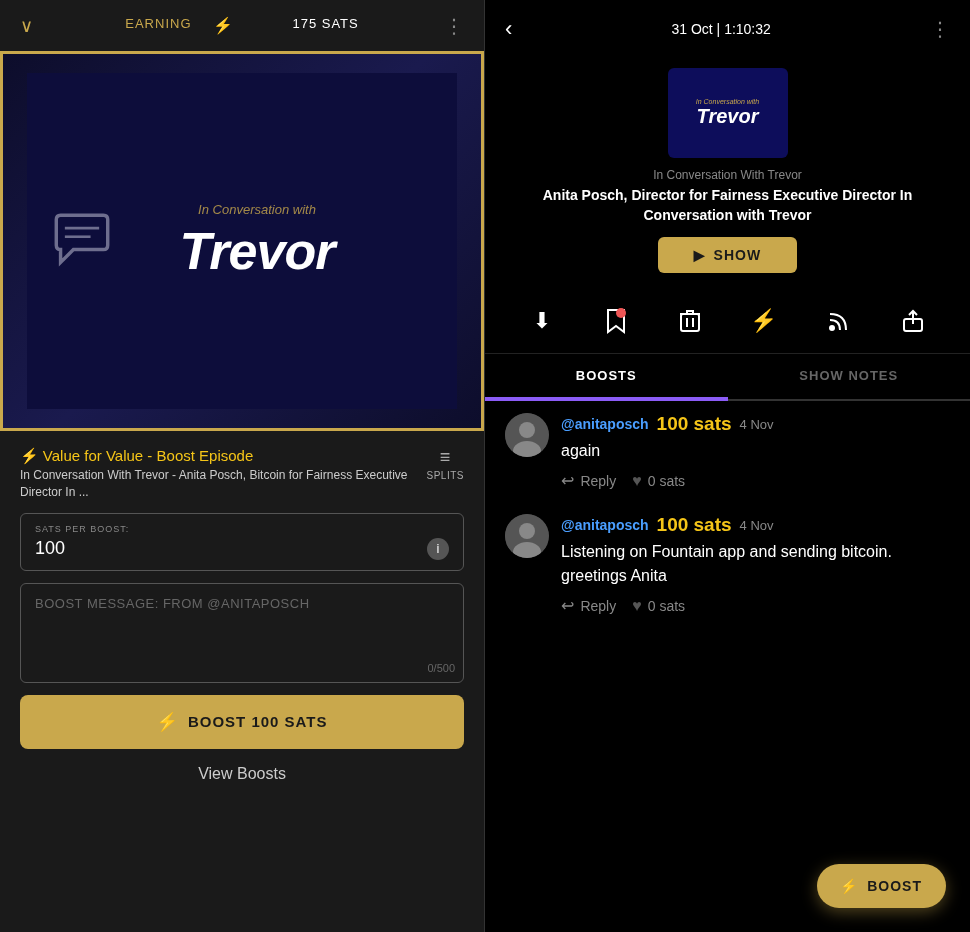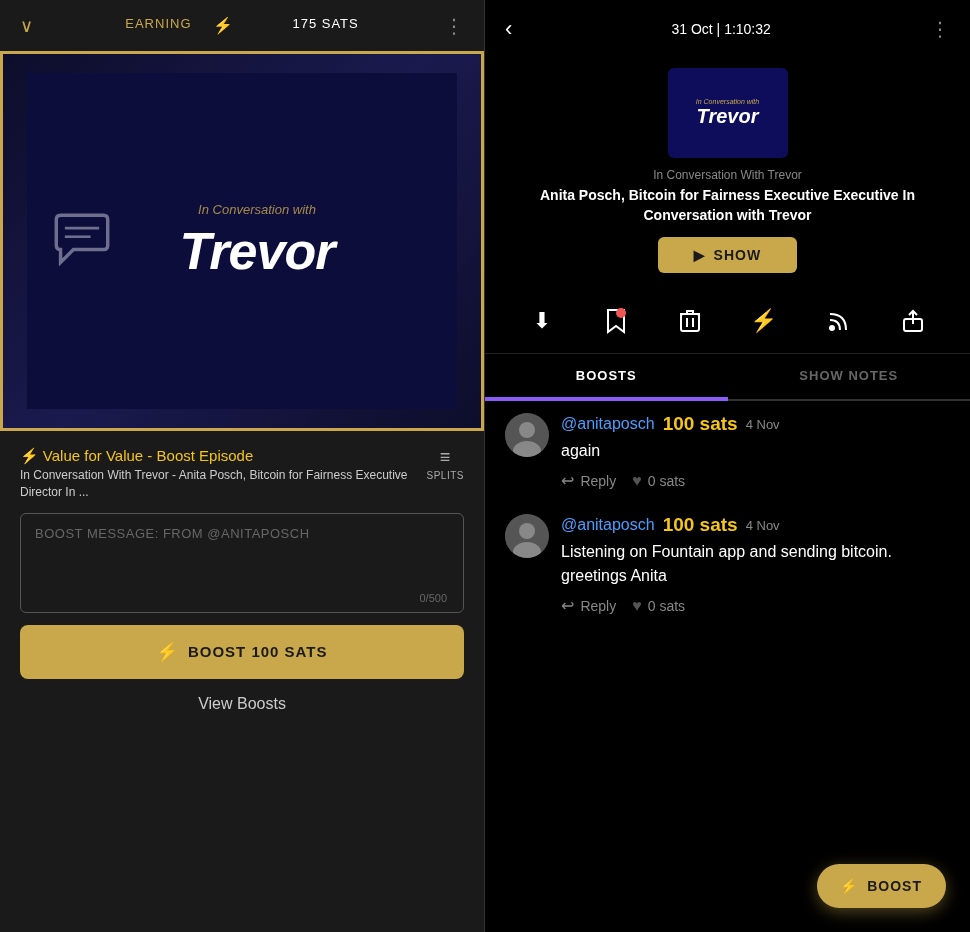--- a/index.html
+++ b/index.html
@@ -201,21 +201,21 @@
     }
     .message-placeholder {
       color: #666;
       font-size: 13px;
       text-transform: uppercase;
       letter-spacing: 0.5px;
     }
     .char-count {
       position: absolute;
       bottom: 8px;
-      right: 16px;
+      right: 8px;
       color: #666;
       font-size: 11px;
     }
 
     .boost-button {
       background: #c9a84c;
       border: none;
       border-radius: 8px;
       padding: 16px;
       display: flex;
@@ -418,22 +418,22 @@
       flex: 1;
     }
     .boost-meta-row {
       display: flex;
       align-items: center;
       gap: 8px;
       margin-bottom: 4px;
     }
     .boost-username {
       color: #4a9eff;
-      font-size: 16px;
-      font-weight: 400;
+      font-size: 14px;
+      font-weight: 700;
     }
     .boost-sats-badge {
       color: #f5c518;
       font-size: 19px;
       font-weight: 700;
     }
     .boost-date {
       color: #888;
       font-size: 13px;
     }
@@ -538,20 +538,27 @@
           <span>Value for Value - Boost Episode</span>
         </div>
         <div class="boost-title-sub">In Conversation With Trevor - Anita Posch, Bitcoin for Fairness Executive Director In ...</div>
       </div>
       <div class="splits-btn">
         <span class="splits-icon">≡</span>
         <span>SPLITS</span>
       </div>
     </div>
 
+    <div class="sats-input-wrapper">
+      <div class="sats-input-label">SATS PER BOOST:</div>
+      <div class="sats-input-row">
+        <span class="sats-input-value">100</span>
+        <div class="info-icon">i</div>
+      </div>
+    </div>
 
     <div class="message-input-wrapper">
       <div class="message-placeholder">BOOST MESSAGE: from @anitaposch</div>
       <span class="char-count">0/500</span>
     </div>
 
     <button class="boost-button">
       <span class="bolt">⚡</span>
       <span>BOOST 100 SATS</span>
     </button>
@@ -569,21 +576,21 @@
   </div>
 
   <div class="episode-info">
     <div class="episode-artwork">
       <div class="episode-artwork-inner">
         <div class="episode-artwork-sub">In Conversation with</div>
         <div class="episode-artwork-title">Trevor</div>
       </div>
     </div>
     <div class="episode-show-name">In Conversation With Trevor</div>
-    <div class="episode-title">Anita Posch, Bitcoin for Fairness Executive Executive In Conversation with Trevor</div>
+    <div class="episode-title">Anita Posch, Director for Fairness Executive Director In Conversation with Trevor</div>
     <button class="play-button">
       <span>▶</span>
       <span>SHOW</span>
     </button>
   </div>
 
   <div class="action-icons-row">
     <div class="action-icon">⬇</div>
     <div class="action-icon">
       <svg width="22" height="26" viewBox="0 0 22 26">

